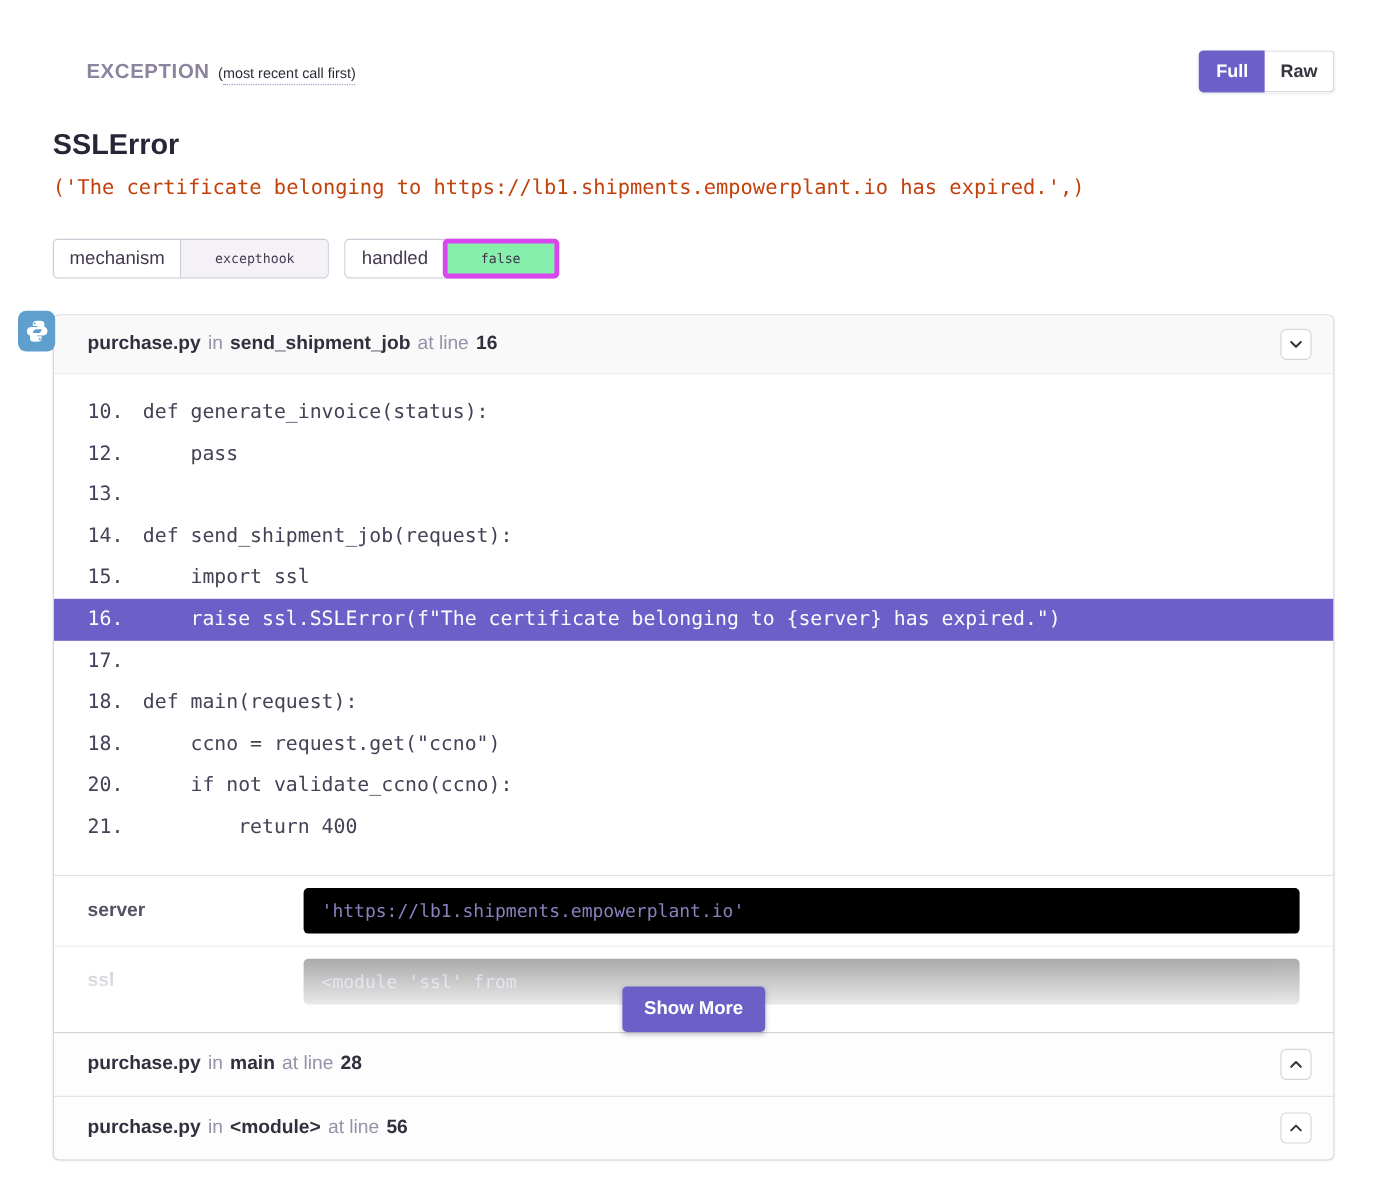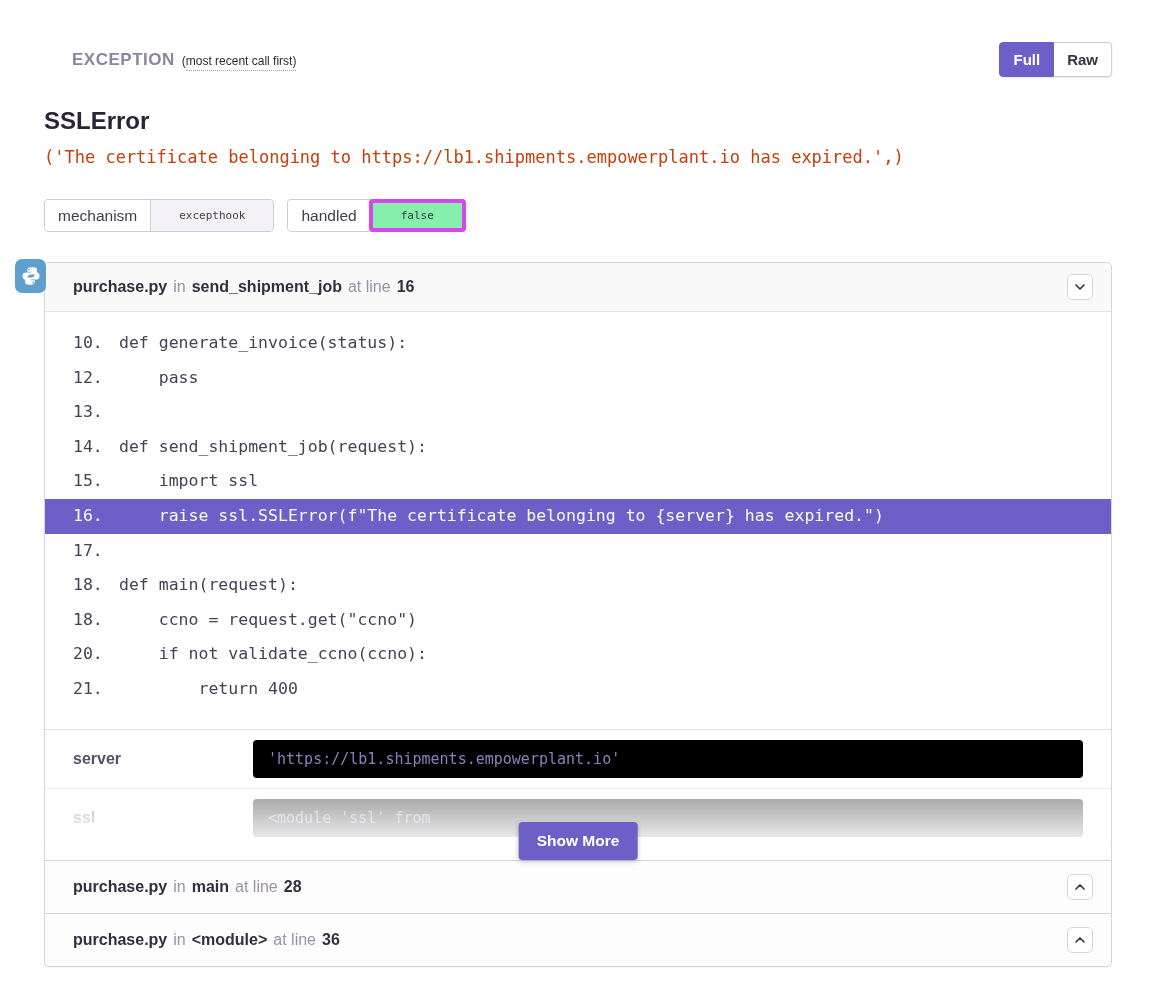--- a/index.html
+++ b/index.html
@@ -272,21 +272,21 @@
       </svg>
     </button>
   </div>
 
   <div class="frame-collapsed">
     <div class="frame-title">
       <span class="fname">purchase.py</span>
       <span class="dim">in</span>
       <span class="fn">&lt;module&gt;</span>
       <span class="dim">at line</span>
-      <span class="lineno">36</span>
+      <span class="lineno">56</span>
     </div>
     <button class="chev-btn">
       <svg width="12" height="12" viewBox="0 0 12 12">
         <polyline points="2,8 6,4 10,8" fill="none" stroke="currentColor" stroke-width="1.7" stroke-linecap="round" stroke-linejoin="round"></polyline>
       </svg>
     </button>
   </div>
 
 </div>
 

